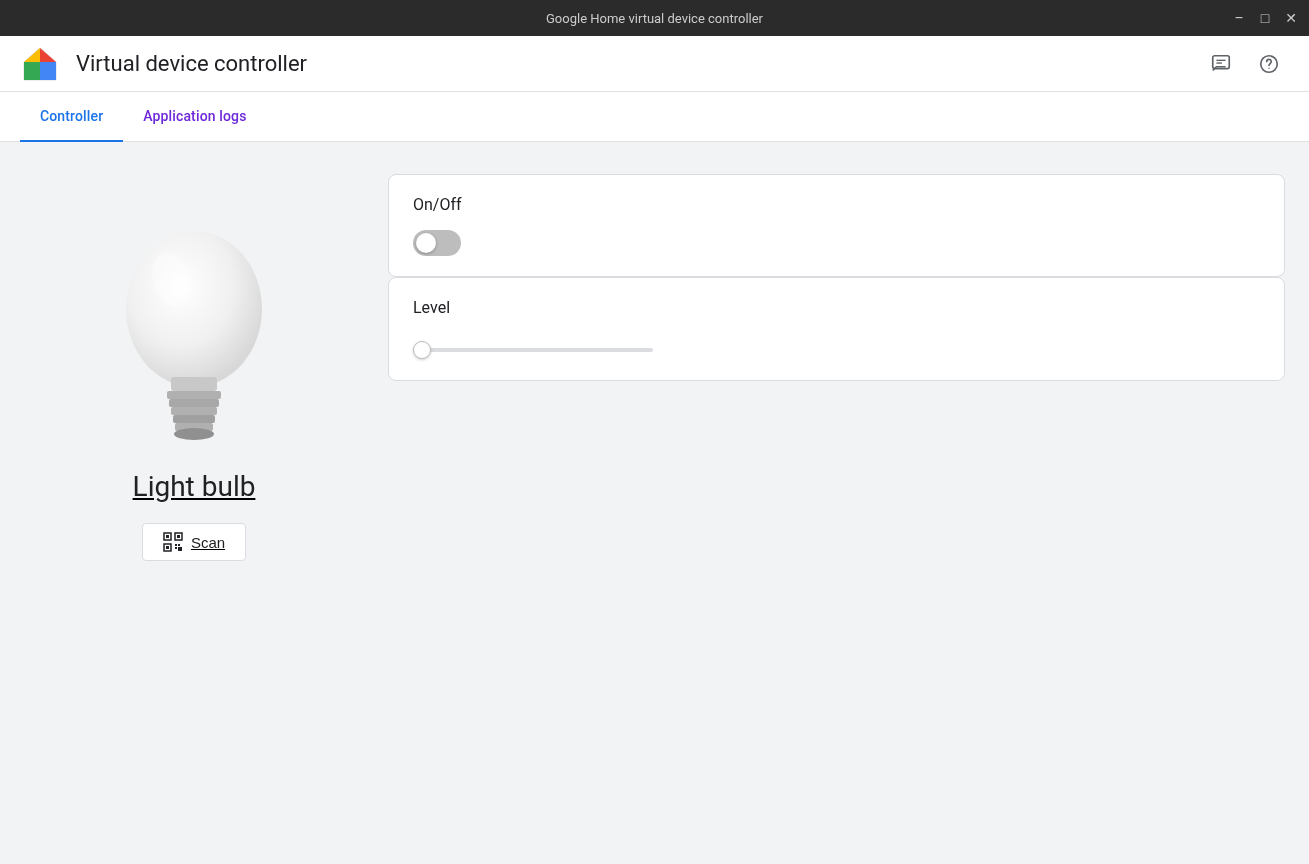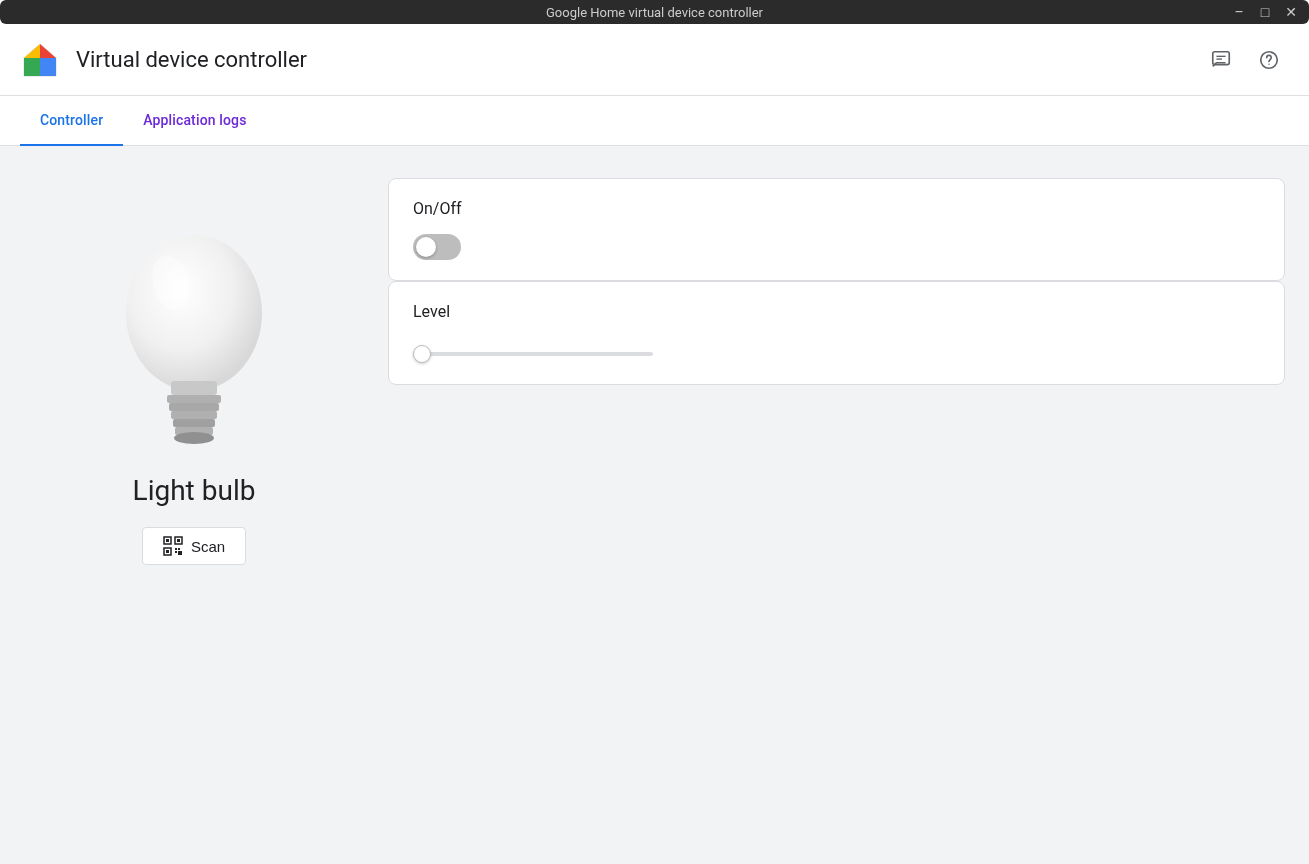--- a/index.html
+++ b/index.html
@@ -10,27 +10,26 @@
       width: 1309px;
       height: 864px;
       overflow: hidden;
       display: flex;
       flex-direction: column;
     }
 
     
     .title-bar {
       background: #2b2b2b;
-      height: 24px;
+      height: 36px;
       display: flex;
       align-items: center;
       justify-content: center;
       position: relative;
       flex-shrink: 0;
-      border-radius: 6px;
     }
     .title-bar-title {
       color: #ccc;
       font-size: 13px;
     }
     .title-bar-controls {
       position: absolute;
       right: 8px;
       display: flex;
       gap: 6px;
@@ -44,21 +43,21 @@
       justify-content: center;
       color: #ccc;
       font-size: 14px;
       cursor: pointer;
       border-radius: 2px;
     }
 
     
     .app-header {
       background: #fff;
-      height: 72px;
+      height: 56px;
       display: flex;
       align-items: center;
       padding: 0 20px;
       border-bottom: 1px solid #e0e0e0;
       flex-shrink: 0;
     }
     .app-logo {
       width: 40px;
       height: 40px;
       margin-right: 16px;
@@ -121,20 +120,21 @@
     }
 
     
     .left-panel {
       width: 340px;
       flex-shrink: 0;
       display: flex;
       flex-direction: column;
       align-items: center;
       padding-top: 60px;
+      text-decoration: underline;
     }
     .device-image {
       width: 180px;
       height: 220px;
       display: flex;
       align-items: center;
       justify-content: center;
     }
     
     .device-name {

